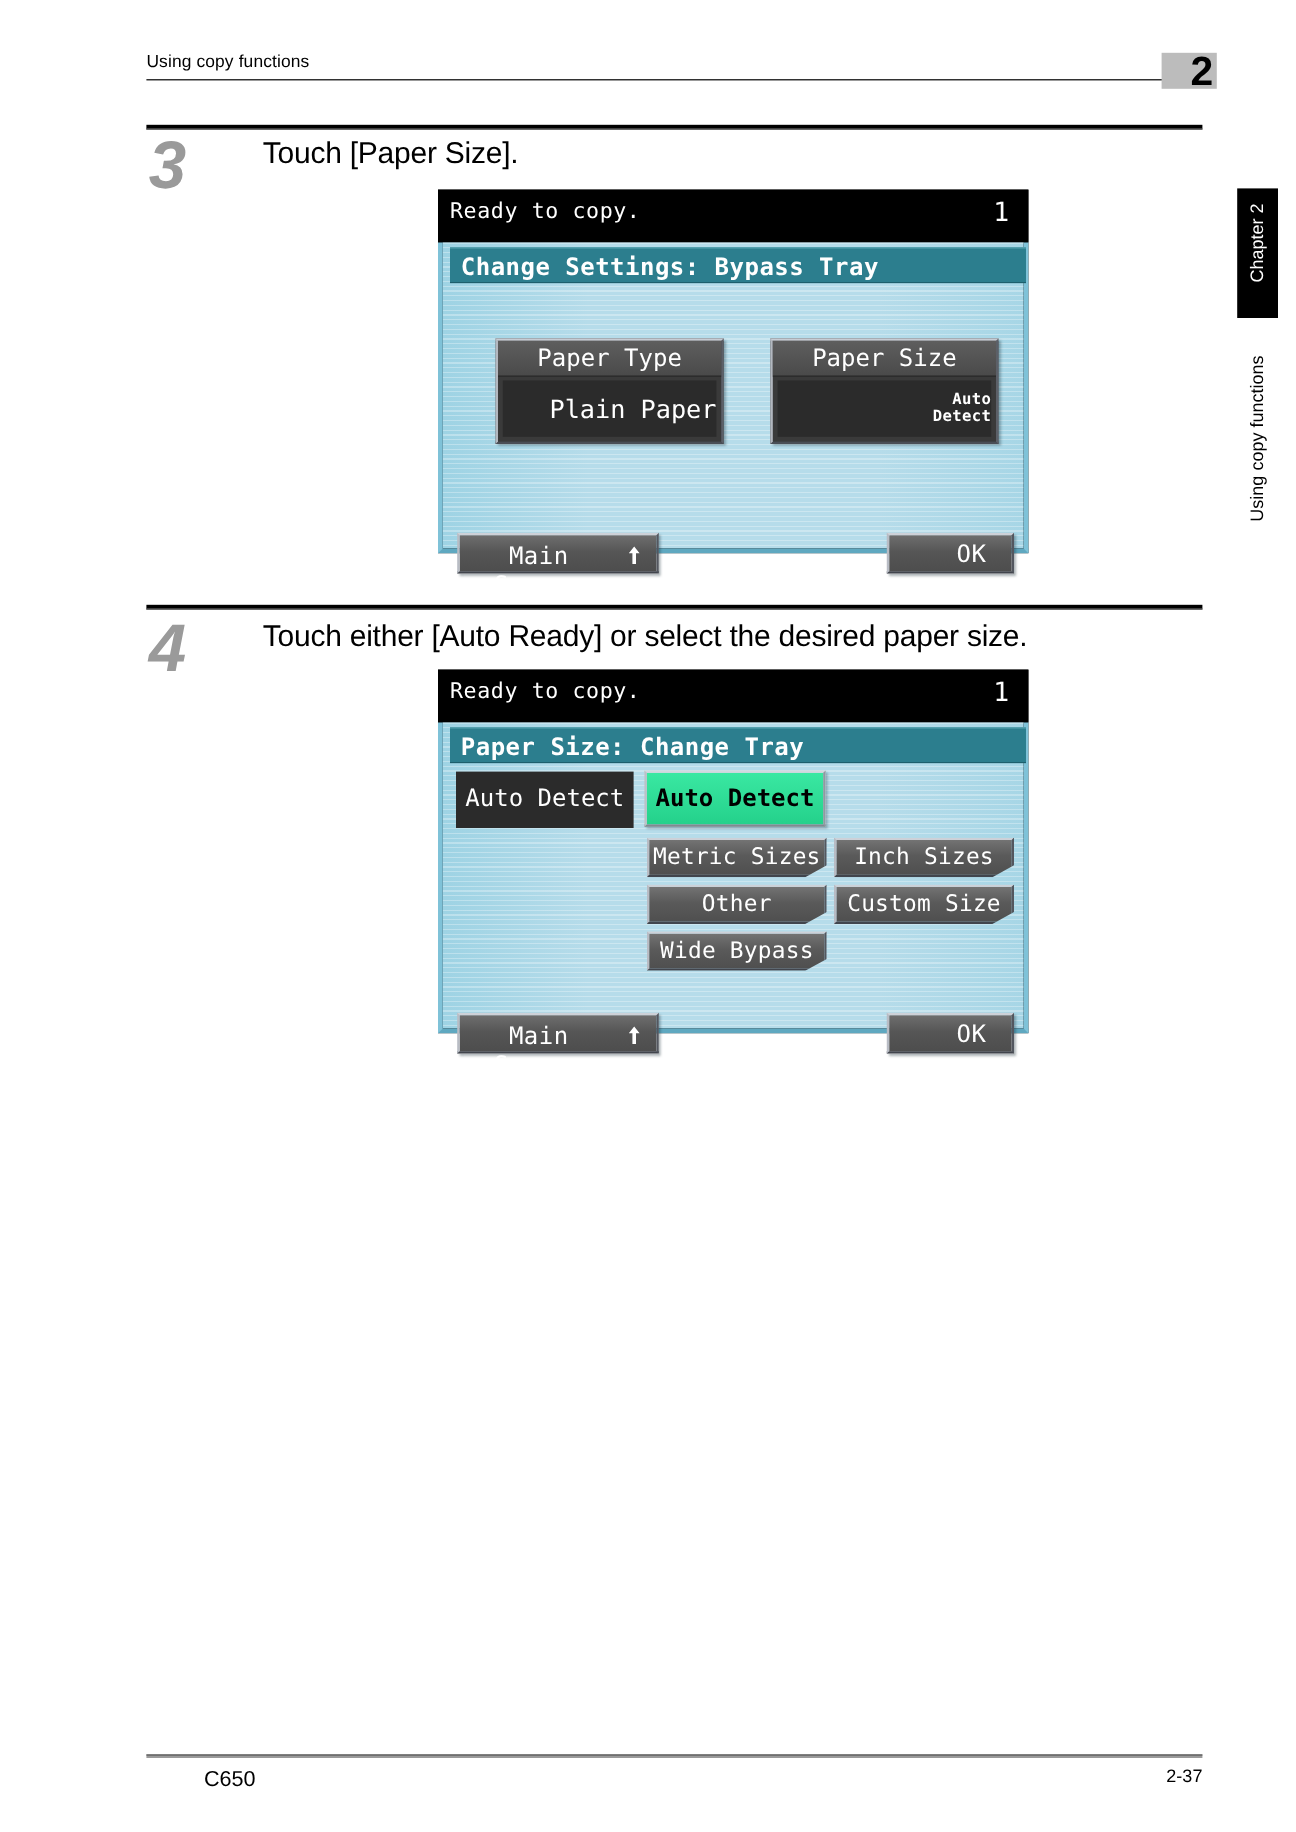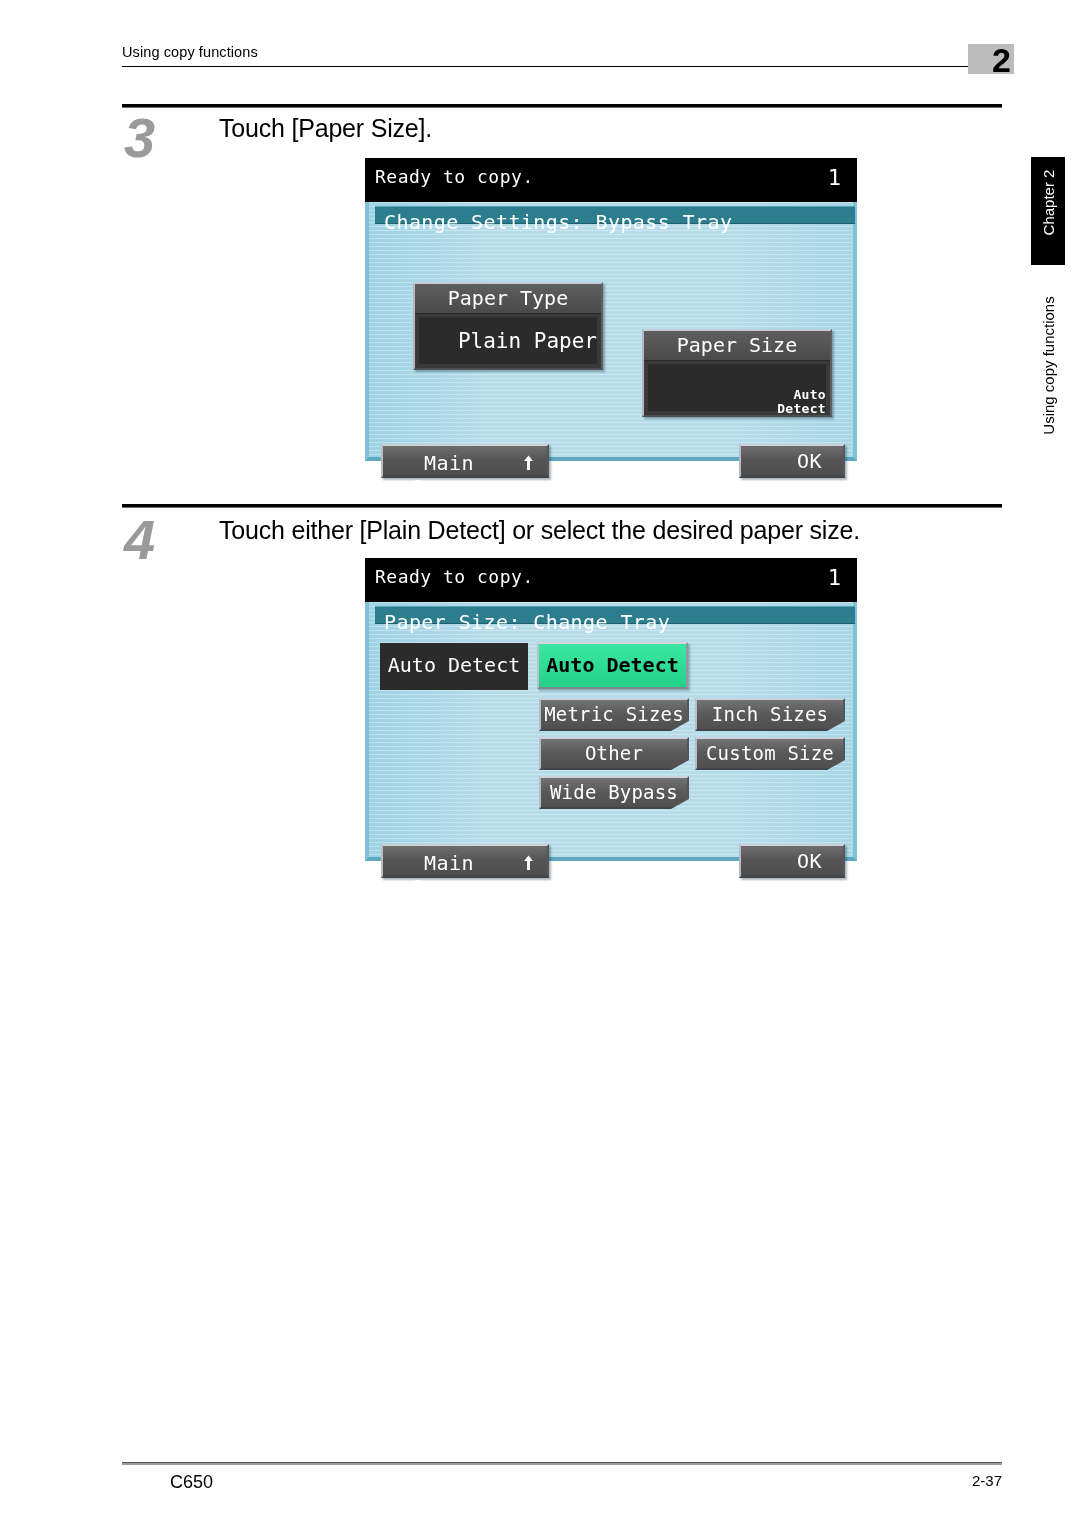--- a/index.html
+++ b/index.html
@@ -36,42 +36,42 @@
   .lcd-body{position:absolute;left:0;top:44px;width:492px;height:259px;
        background:
          repeating-linear-gradient(to bottom,
             rgba(255,255,255,0.30) 0px, rgba(255,255,255,0.30) 1px,
             rgba(255,255,255,0.00) 1px, rgba(255,255,255,0.00) 4px),
          linear-gradient(to right,#9ed3e4 0%,#b6dcea 25%,#b6dcea 75%,#a7d6e6 100%);
        box-sizing:border-box;
        border-left:4px solid #7fc2d8;border-right:4px solid #7fc2d8;
        border-bottom:4px solid #5fa8c0;}
 
-  .lcd-titlebar{position:absolute;left:6px;top:4px;width:480px;height:18px;
-       background:#2c7e8e;box-shadow:inset 0 1px 0 #58a5b2, inset 0 -1px 0 #1d5f6d;}
+  .lcd-titlebar{position:absolute;left:6px;top:4px;width:480px;height:30px;
+       background:#2c7e8e;box-shadow:inset 0 1px 0 #58a5b2, inset 0 -1px 0 #1d5f6d;font-weight:bold;}
   .lcd-titlebar span{position:absolute;left:9px;top:4px;font-size:20px;color:#fff;
        font-family:"DejaVu Sans Mono","Liberation Mono",monospace;letter-spacing:0.4px;
        white-space:nowrap;}
 
   
   .setbtn{position:absolute;width:190px;height:88px;
        background:#3a3a3a;
        border-top:2px solid #c8ccd4;border-left:2px solid #b3b8c0;
        border-right:2px solid #5c6068;border-bottom:2px solid #4a4e56;
        box-sizing:border-box;box-shadow:2px 2px 2px rgba(20,40,50,0.35);}
   .setbtn-head{position:absolute;left:0;top:0;width:100%;height:30px;
        background:linear-gradient(to bottom,#5e5e5e,#4a4a4a);
        box-sizing:border-box;border-bottom:1px solid #2a2a2a;}
   .setbtn-head span{display:block;text-align:center;font-size:20px;color:#fff;
        font-family:"DejaVu Sans Mono","Liberation Mono",monospace;line-height:29px;}
   .setbtn-val{position:absolute;left:4px;top:33px;right:4px;bottom:4px;background:#2b2b2b;}
   .setbtn-val span{display:block;text-align:right;font-size:21px;color:#fff;
        font-family:"DejaVu Sans Mono","Liberation Mono",monospace;line-height:48px;}
   .setbtn-val.two-line span{font-size:13px;font-weight:bold;line-height:14px;
-       padding-top:24px;letter-spacing:0.3px;}
+       padding-top:10px;letter-spacing:0.3px;}
 
   
   .btn3d{position:absolute;background:linear-gradient(to bottom,#6e6e6e,#565656 45%,#4d4d4d);
        border-top:2px solid #cdd1d8;border-left:2px solid #b8bcc4;
        border-right:2px solid #53575f;border-bottom:2px solid #41454d;
        box-sizing:border-box;box-shadow:2px 2px 2px rgba(20,40,50,0.35);margin-top:31px;}
   .btn3d span{display:block;text-align:center;color:#fff;font-size:20px;
        font-family:"DejaVu Sans Mono","Liberation Mono",monospace;letter-spacing:0.4px;}
 
   .mainscreen{width:168px;height:34px;}
@@ -146,21 +146,21 @@
 
     <div class="setbtn" style="left:44px;top:80px;">
       <div class="setbtn-head">
         <span>Paper Type</span>
       </div>
       <div class="setbtn-val">
         <span>Plain Paper</span>
       </div>
     </div>
 
-    <div class="setbtn" style="left:273px;top:80px;margin-top:47px;">
+    <div class="setbtn" style="left:273px;top:80px;">
       <div class="setbtn-head">
         <span>Paper Size</span>
       </div>
       <div class="setbtn-val two-line">
         <span style="white-space:pre-line;">Auto
 Detect</span>
       </div>
     </div>
 
     <div class="btn3d mainscreen" style="left:12px;top:211px;">
@@ -173,21 +173,21 @@
     </div>
 
     <div class="btn3d okbtn" style="left:370px;top:211px;">
       <span>OK</span>
     </div>
   </div>
 </div>
 
 <div class="step-rule" style="top:504px;"></div>
 <div class="step-num" style="left:124px;top:512px;">4</div>
-<div class="step-text" style="left:219px;top:515px;">Touch either [Plain Detect] or select the desired paper size.</div>
+<div class="step-text" style="left:219px;top:515px;">Touch either [Auto Ready] or select the desired paper size.</div>
 
 <div class="lcd" style="left:365px;top:558px;">
   <div class="lcd-status">
     <div class="lcd-status-text">Ready to copy.</div>
     <div class="lcd-status-count">1</div>
   </div>
   <div class="lcd-body">
     <div class="lcd-titlebar">
       <span>Paper Size: Change Tray</span>
     </div>

